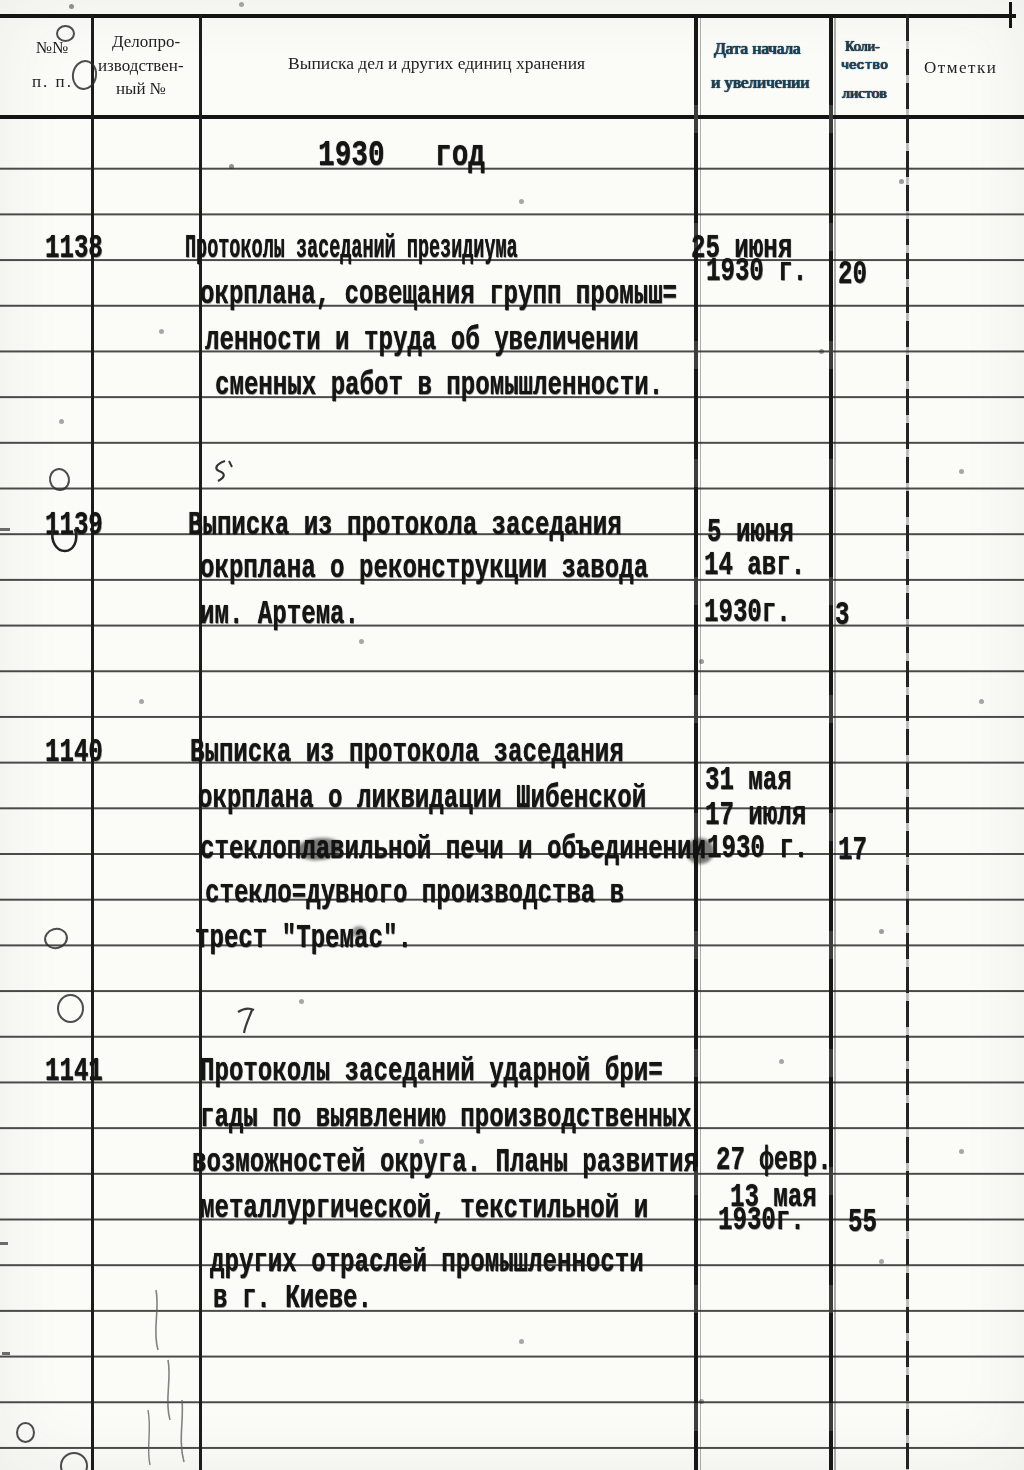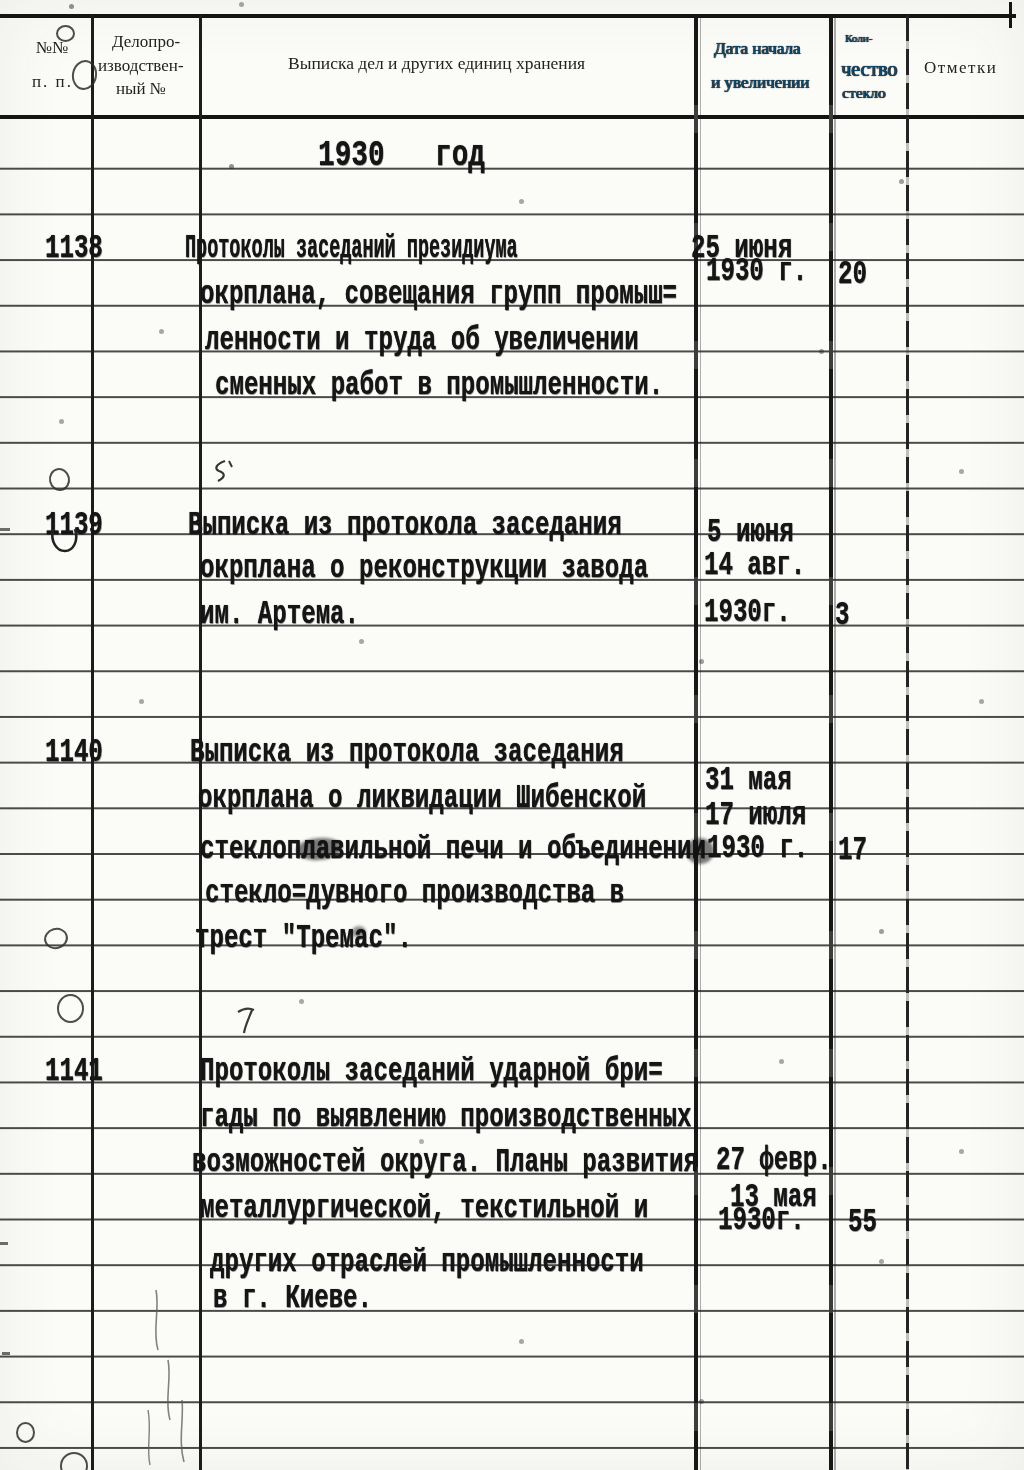--- a/index.html
+++ b/index.html
@@ -66,23 +66,23 @@
 
   <div class="h" style="left:112px;top:33px;font-size:17px;">Делопро-</div>
   <div class="h" style="left:98px;top:57px;font-size:17px;">изводствен-</div>
   <div class="h" style="left:116px;top:80px;font-size:17px;">ный №</div>
 
   <div class="h" style="left:288px;top:55px;font-size:17.5px;">Выписка дел и других единиц хранения</div>
 
   <div class="h inked" style="left:714px;top:40px;font-size:17px;">Дата начала</div>
   <div class="h inked" style="left:711px;top:74px;font-size:17px;">и увеличении</div>
 
-  <div class="h inked" style="left:845px;top:33px;font-size:11px;">Коли-</div>
-  <div class="h inked" style="left:841px;top:59px;font-size:20px;">чество</div>
-  <div class="h inked" style="left:842px;top:85px;font-size:15.5px;">стекло</div>
+  <div class="h inked" style="left:845px;top:40px;font-size:14px;">Коли-</div>
+  <div class="h inked" style="left:841px;top:59px;font-size:13px;font-family:Liberation Mono, monospace;">чество</div>
+  <div class="h inked" style="left:842px;top:85px;font-size:15.5px;">листов</div>
 
   <div class="h" style="left:924px;top:59px;font-size:17px;letter-spacing:1.5px;">Отметки</div>
 
   <div class="t year" style="left:318px;top:138px;">1930</div>
   <div class="t year" style="left:435px;top:138px;">год</div>
 
   <div class="t" style="left:45px;top:232px;">1138</div>
   <div class="t condensed" style="left:185px;top:232px;">Протоколы заседаний президиума</div>
   <div class="t" style="left:200px;top:278px;">окрплана, совещания групп промыш=</div>
   <div class="t" style="left:205px;top:324px;">ленности  и труда об увеличении</div>

